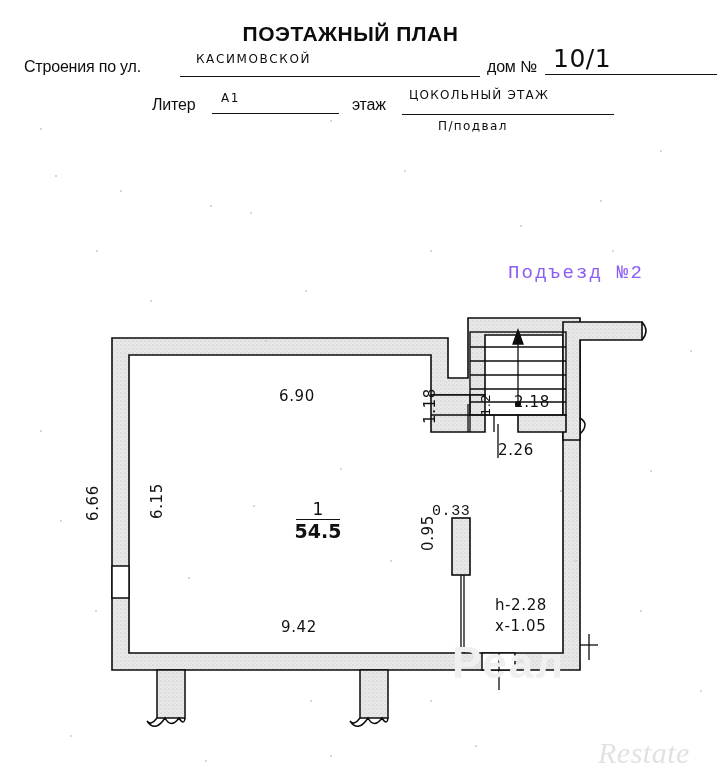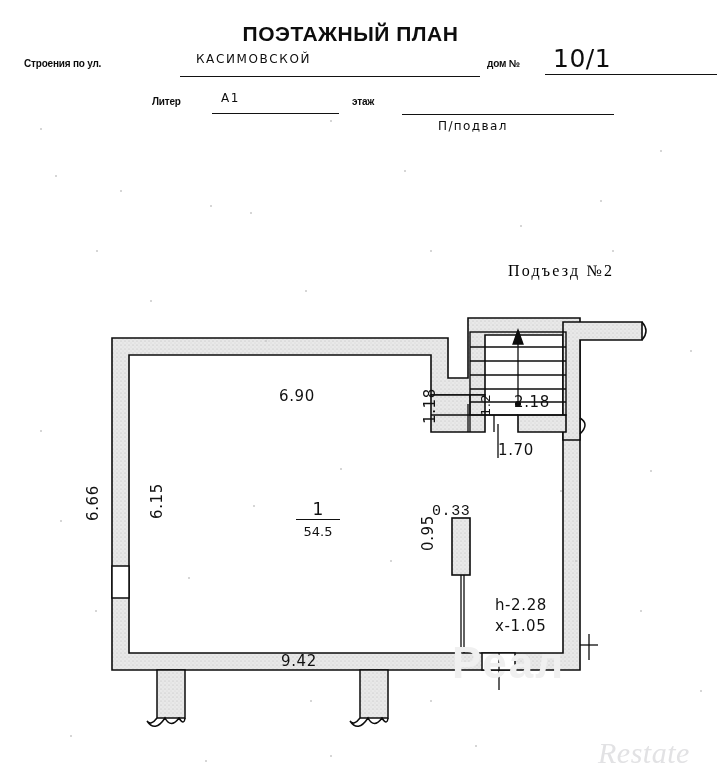--- a/index.html
+++ b/index.html
@@ -32,22 +32,22 @@
     font-weight: bold;
     letter-spacing: 0.5px;
     transform: translateX(-12px);
   }
   .field-row {
     position: absolute;
     height: 22px;
     white-space: nowrap;
   }
   .printed {
-    font-size: 10px;
-    font-weight: bold;
+    font-size: 16px;
+    font-weight: normal;
     letter-spacing: -0.2px;
   }
   .handwritten {
     font-family: "DejaVu Sans", sans-serif;
     font-size: 12px;
     letter-spacing: 1.6px;
     font-weight: 400;
   }
   .rule {
     position: absolute;
@@ -71,24 +71,24 @@
   #val-floor       { left: 409px; top: 88px; letter-spacing: 1.2px; }
   #rule-floor      { left: 402px; top: 114px; width: 212px; }
 
   
   #val-basement    { left: 438px; top: 119px; letter-spacing: 1.4px; }
 
   
   #entrance-label {
     position: absolute;
     left: 508px; top: 262px;
-    font-family: Liberation Serif, serif;
-    font-size: 16px;
+    font-family: Liberation Mono, monospace;
+    font-size: 19px;
     letter-spacing: 2.2px;
-    color: #000000;
+    color: #8b5cf6;
   }
 
   
   #plan {
     position: absolute;
     left: 0; top: 0;
     width: 725px; height: 778px;
   }
 
   
@@ -102,41 +102,41 @@
   }
   .dim.vert {
     transform-origin: left top;
     transform: rotate(-90deg);
   }
   .dim.small { font-size: 13.5px; }
 
   #dim-690   { left: 279px; top: 387px; }
   #dim-666   { left: 84px;  top: 521px; }
   #dim-615   { left: 148px; top: 519px; }
-  #dim-942   { left: 281px; top: 652px; }
+  #dim-942   { left: 281px; top: 618px; }
   #dim-118   { left: 421px; top: 424px; }
   #dim-12    { left: 478px; top: 416px; font-size: 13px;}
   #dim-218   { left: 514px; top: 393px; }
   #dim-265   { left: 498px; top: 441px; }
   #dim-033   { left: 432px; top: 503px; font-family: Liberation Mono, monospace; }
   #dim-095   { left: 419px; top: 551px; }
   #dim-h     { left: 495px; top: 596px; text-align: center; }
   #dim-x     { left: 495px; top: 617px; }
 
   #room-no {
     position: absolute;
     left: 290px; top: 500px;
     width: 56px;
     text-align: center;
     font-family: "DejaVu Sans", sans-serif;
     color: #111;
   }
   #room-no .num  { font-size: 17px; line-height: 18px; }
   #room-no .bar  { border-top: 1.7px solid #111; margin: 1px 6px 2px 6px; }
-  #room-no .area { font-size: 13px; line-height: 19px; }
+  #room-no .area { font-size: 19px; line-height: 19px; font-weight: bold; }
 
   
   #wm-restate {
     position: absolute;
     left: 598px; top: 736px;
     font-family: "Liberation Serif", serif;
     font-size: 30px;
     font-style: italic;
     color: #e2e2e4;
     letter-spacing: 0.5px;
@@ -172,20 +172,21 @@
 
   <div class="field-row printed" id="lbl-house">дом №</div>
   <div class="field-row handwritten" id="val-house">10/1</div>
   <div class="rule" id="rule-house"></div>
 
   <div class="field-row printed" id="lbl-liter">Литер</div>
   <div class="field-row handwritten" id="val-liter">А1</div>
   <div class="rule" id="rule-liter"></div>
 
   <div class="field-row printed" id="lbl-floor">этаж</div>
+  <div class="field-row handwritten" id="val-floor">ЦОКОЛЬНЫЙ ЭТАЖ</div>
   <div class="rule" id="rule-floor"></div>
 
   <div class="field-row handwritten" id="val-basement">П/подвал</div>
 </div>
 
 <div id="entrance-label">Подъезд №2</div>
 
 <svg id="plan" viewBox="0 0 725 778">
   <defs>
     <pattern id="wallhatch" width="4" height="4" patternUnits="userSpaceOnUse">
@@ -274,21 +275,21 @@
 <div class="dim vert" id="dim-615">6.15</div>
 
 <div class="dim" id="dim-942">9.42</div>
 
 <div class="dim vert" id="dim-118">1.18</div>
 
 <div class="dim vert small" id="dim-12">1.2</div>
 
 <div class="dim" id="dim-218">2.18</div>
 
-<div class="dim" id="dim-265">1.70</div>
+<div class="dim" id="dim-265">2.26</div>
 
 <div class="dim" id="dim-033">0.33</div>
 
 <div class="dim vert" id="dim-095">0.95</div>
 
 <div class="dim" id="dim-h">h-2.28</div>
 
 <div class="dim" id="dim-x">x-1.05</div>
 
 <div id="room-no">

